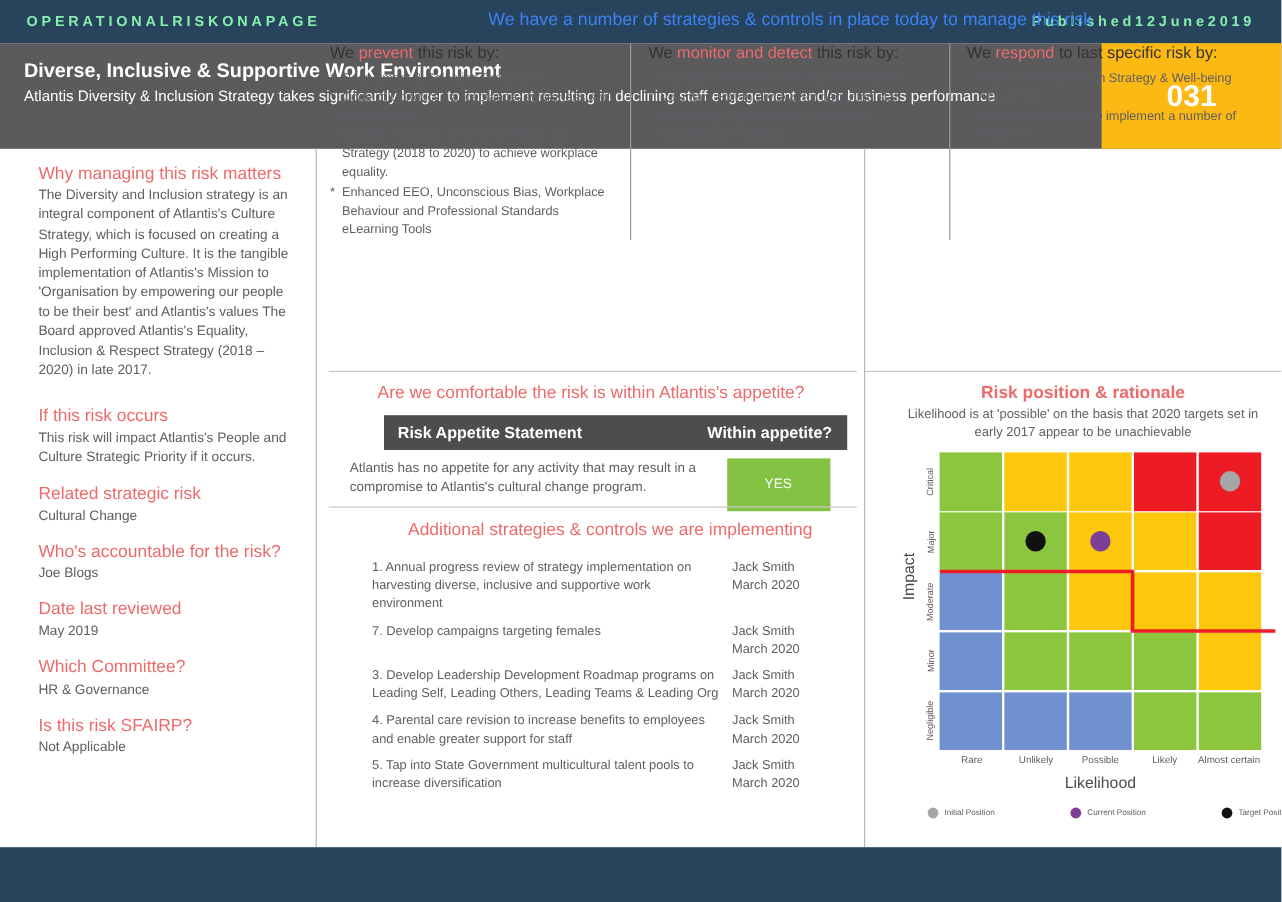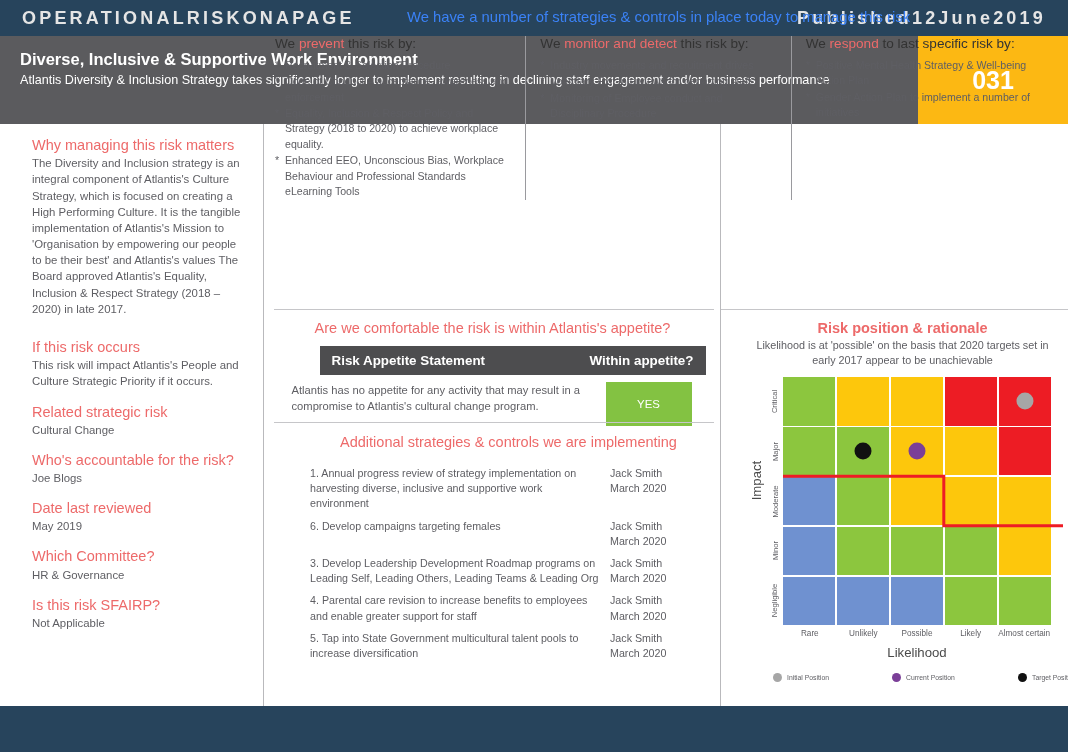--- a/index.html
+++ b/index.html
@@ -15,22 +15,22 @@
   
   .topbar {
     height: 36px;
     background: #27445c;
     display: flex;
     align-items: center;
     justify-content: space-between;
     padding: 0 22px;
   }
   .topbar-title, .topbar-published {
-    color: #e5e5e5;
-    font-size: 18px;
+    color: #86efac;
+    font-size: 12px;
     font-weight: bold;
     letter-spacing: 3.2px;
   }
 
   .titleband {
     height: 88px;
     display: flex;
     background: #5b5b5e;
   }
   .titleband-main {
@@ -441,21 +441,21 @@
       <div class="sec-title">Additional strategies &amp; controls we are implementing</div>
       <div class="addl-rows">
         <div class="addl-row">
           <div class="addl-text">1. Annual progress review of strategy implementation on harvesting diverse, inclusive and supportive work environment</div>
           <div class="addl-owner">
             <div>Jack Smith</div>
             <div>March 2020</div>
           </div>
         </div>
         <div class="addl-row">
-          <div class="addl-text">6. Develop campaigns targeting females</div>
+          <div class="addl-text">7. Develop campaigns targeting females</div>
           <div class="addl-owner">
             <div>Jack Smith</div>
             <div>March 2020</div>
           </div>
         </div>
         <div class="addl-row">
           <div class="addl-text">3. Develop Leadership Development Roadmap programs on Leading Self, Leading Others, Leading Teams &amp; Leading Org</div>
           <div class="addl-owner">
             <div>Jack Smith</div>
             <div>March 2020</div>

